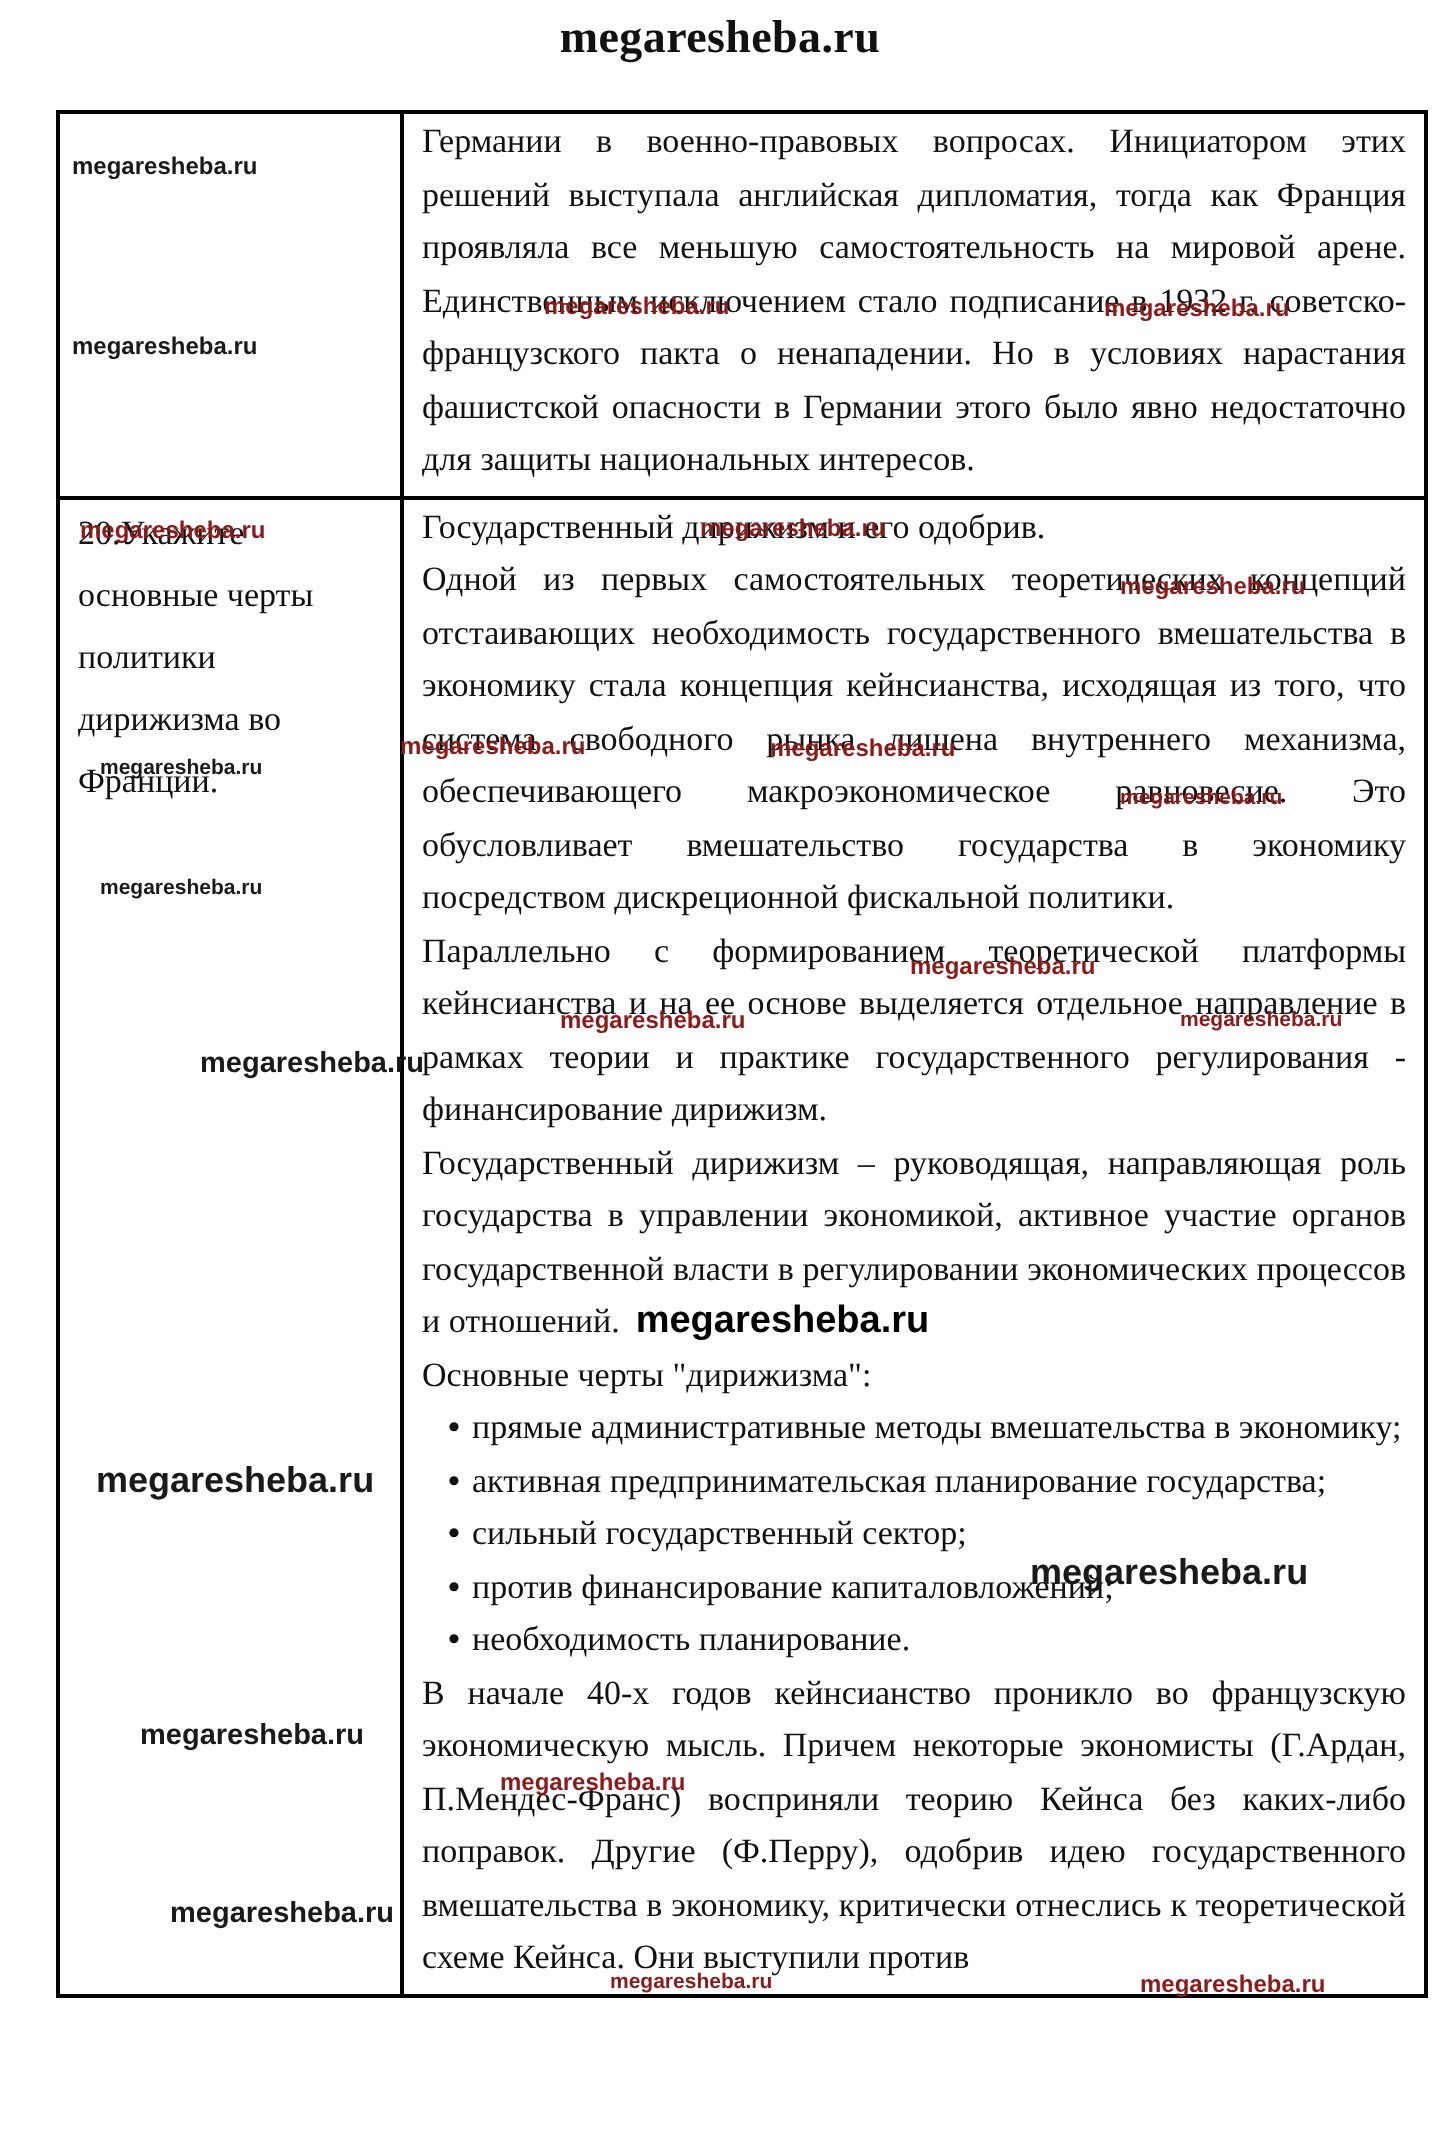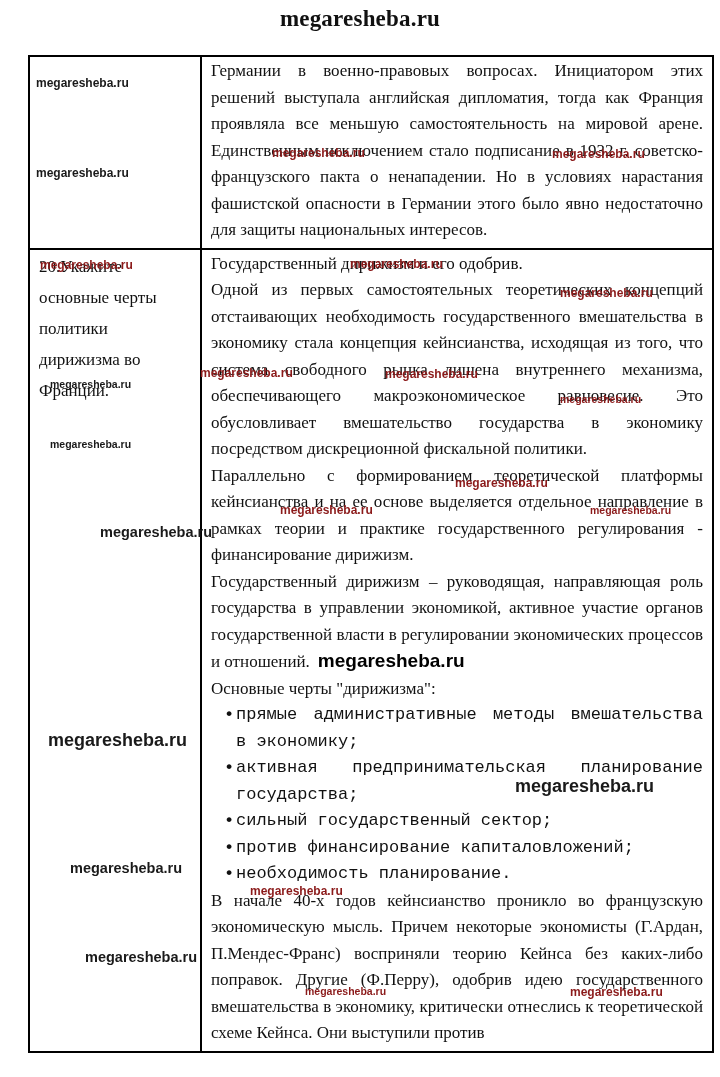--- a/index.html
+++ b/index.html
@@ -53,21 +53,21 @@
   .question {
     font-size: 17px;
     line-height: 31px;
     text-align: left;
   }
 
   ul.bullets {
     margin: 0; padding: 0 0 0 13px;
     list-style: none;
   }
-  ul.bullets li { position: relative; padding-left: 12px; font-family: Liberation Mono, monospace; }
+  ul.bullets li { position: relative; padding-left: 12px; }
   ul.bullets li::before {
     content: "\2022";
     position: absolute; left: 0; top: 0;
     font-weight: bold;
   }
 
   
   .wm {
     position: absolute;
     font-family: "Liberation Sans", sans-serif;

